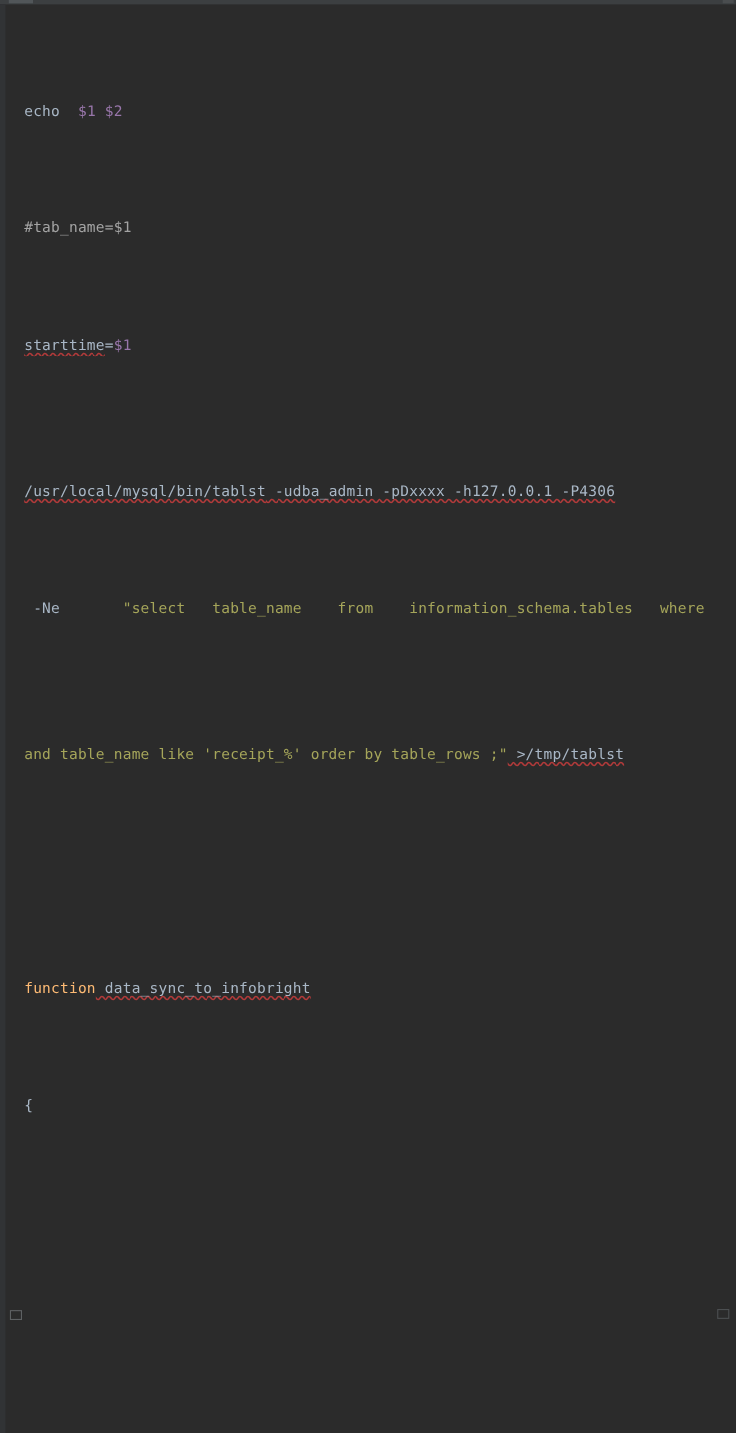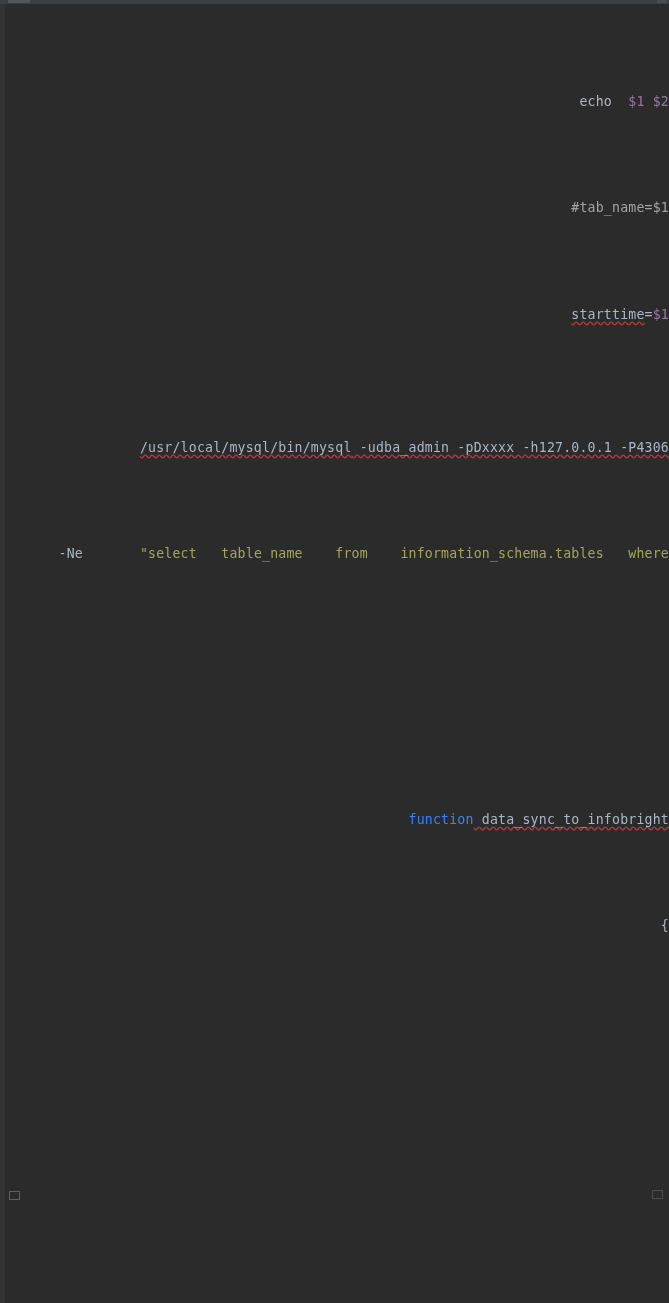--- a/index.html
+++ b/index.html
@@ -77,26 +77,25 @@
     font-size: 13.2px;
     line-height: 26.6px;
     white-space: pre;
     color: #a9b7c6;
     letter-spacing: 0.2px;
   }
   .ln {
     height: 26.6px;
     padding-left: 17px;
     white-space: pre;
-    text-align: right;
   }
 
   
   .t-plain   { color: #a9b7c6; }           
-  .t-fnkw    { color: #3b82f6; }           
+  .t-fnkw    { color: #fdba74; }           
   .t-comment { color: #a3a3a3; }           
   .t-dstr    { color: #a5a55a; }           
   .t-var     { color: #9876aa; }
 
   
   .sp {
     text-decoration: underline wavy #b33a3a;
     text-decoration-skip-ink: none;
     text-underline-offset: 2px;
   }
@@ -117,25 +116,26 @@
 
   <div id="code">
 
     <div class="ln"><span class="t-plain">echo  </span><span class="t-var">$1 $2</span></div>
 
     <div class="ln"><span class="t-comment">#tab_name=$1</span></div>
 
     <div class="ln"><span class="t-plain sp">starttime</span><span class="t-plain">=</span><span class="t-var">$1</span></div>
 
 
-    <div class="ln"><span class="t-plain sp">/usr/local/mysql/bin/mysql</span><span class="t-plain sp"> -udba_admin -pDxxxx -h127.0.0.1 -P4306</span></div>
+    <div class="ln"><span class="t-plain sp">/usr/local/mysql/bin/tablst</span><span class="t-plain sp"> -udba_admin -pDxxxx -h127.0.0.1 -P4306</span></div>
 
     <div class="ln"><span class="t-plain"> -Ne       </span><span class="t-dstr">"select   table_name    from    information_schema.tables   where</span></div>
 
 
+    <div class="ln"><span class="t-dstr">and table_name like 'receipt_%' order by table_rows ;"</span><span class="t-plain sp"> &gt;/tmp/tablst</span></div>
 
     <div class="ln">&nbsp;</div>
 
     <div class="ln"><span class="t-fnkw">function</span><span class="t-plain sp"> data_sync_to_infobright</span></div>
 
     <div class="ln"><span class="t-plain">{</span></div>
 
 
     
 

